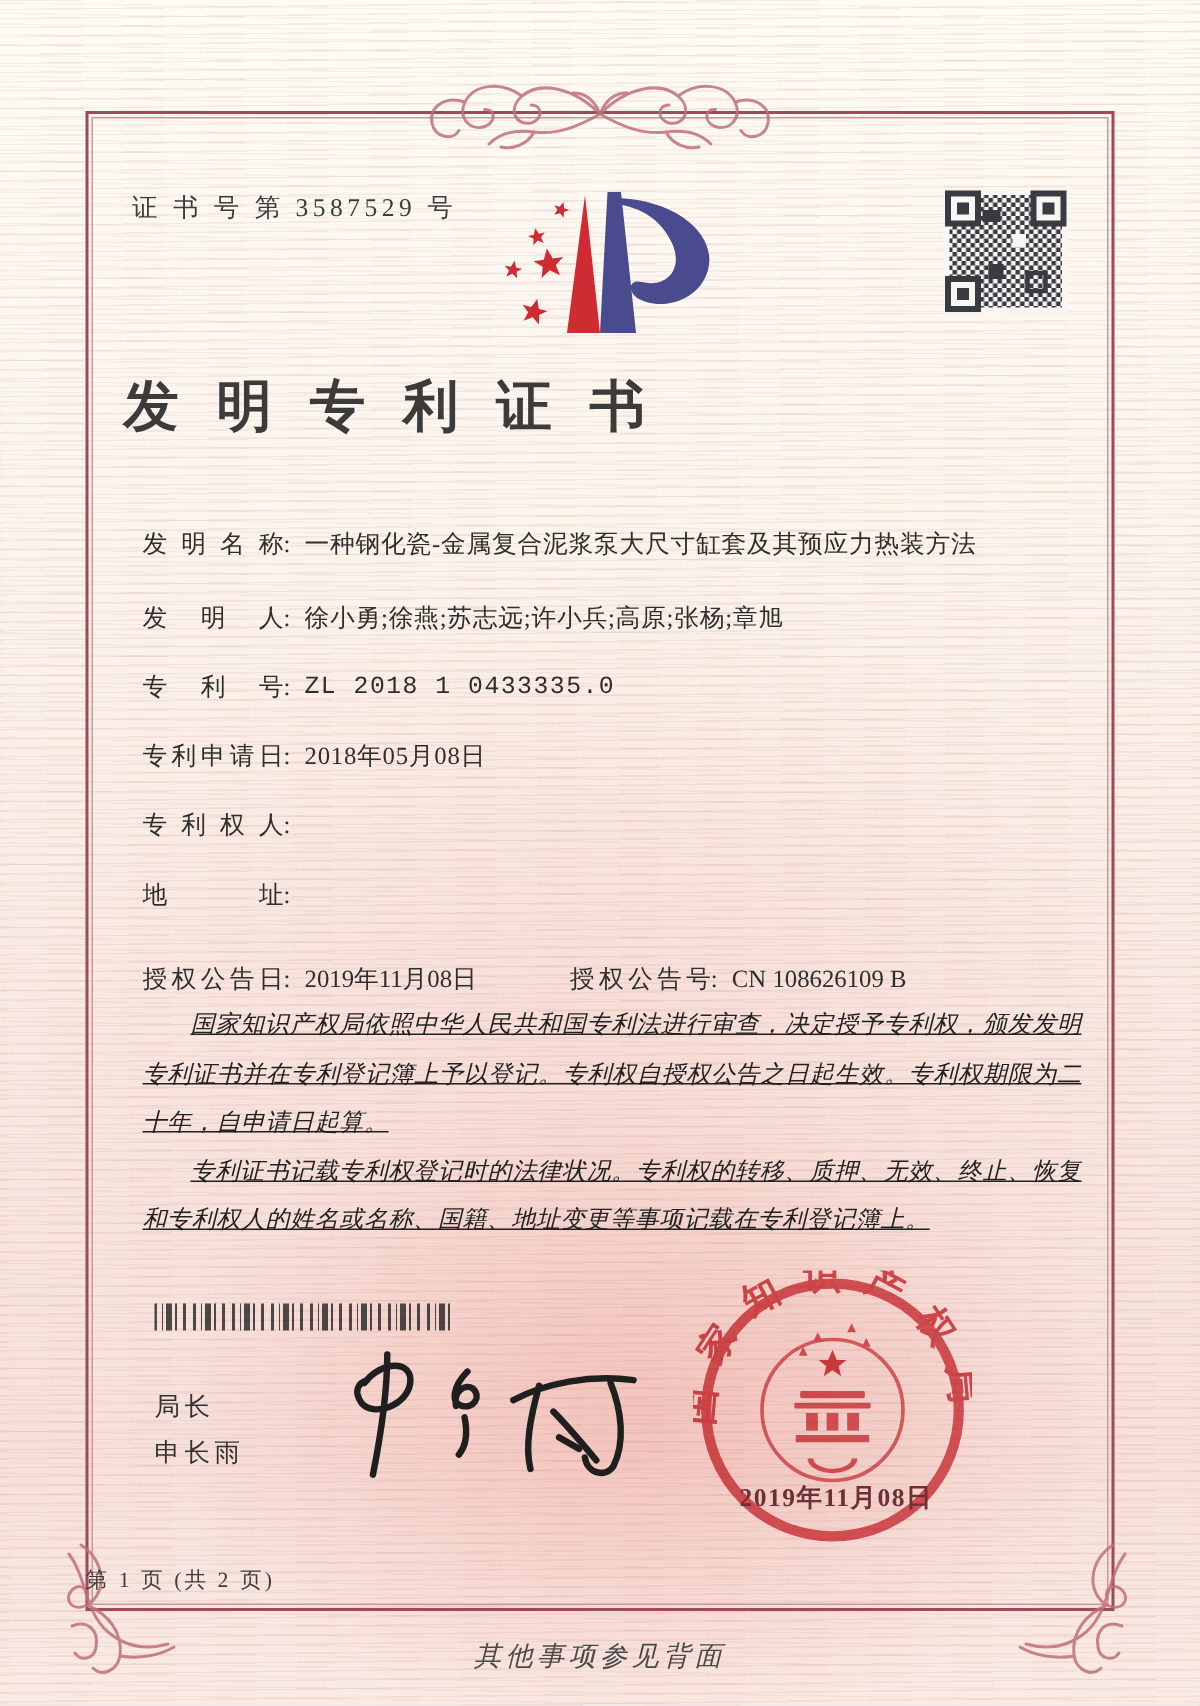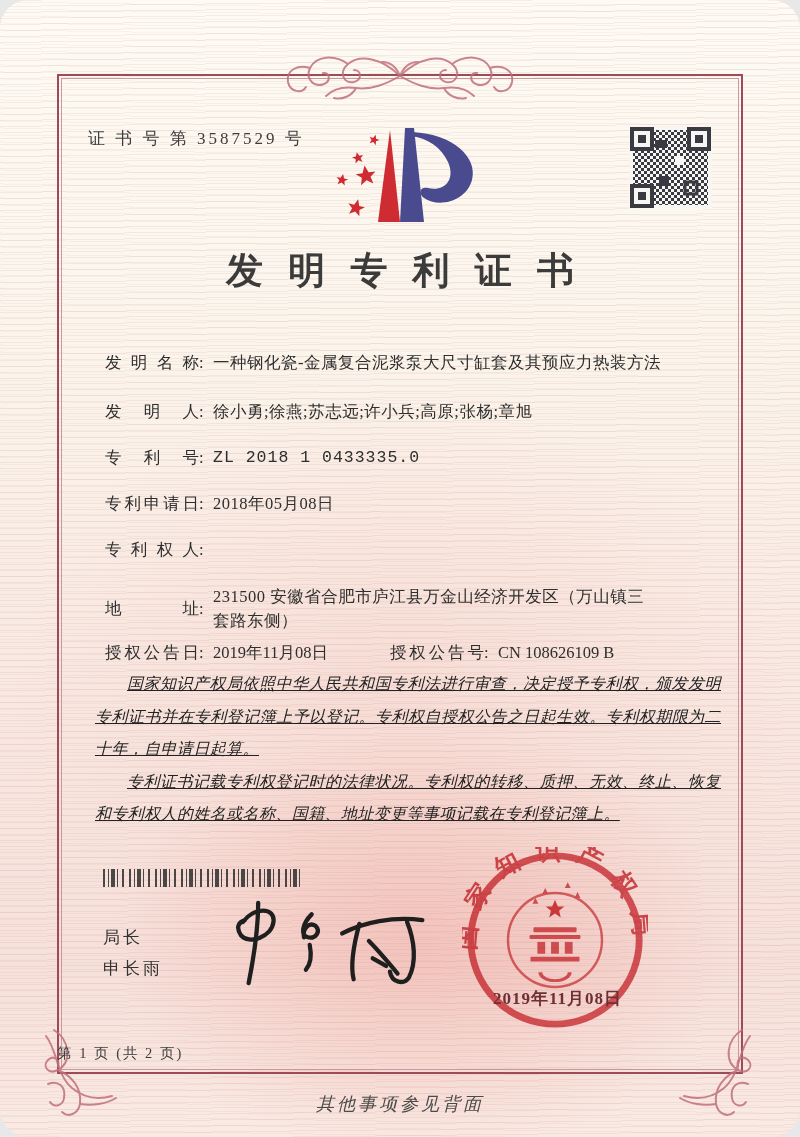--- a/index.html
+++ b/index.html
@@ -3,43 +3,42 @@
 <meta charset="utf-8">
 <style>
   html,body{margin:0;padding:0;background:#e8e8e8;}
   .page{
     position:relative;width:800px;height:1137px;overflow:hidden;
     font-family:"Liberation Serif", serif;color:#333;
     background:
       radial-gradient(ellipse 430px 300px at 53% 83%, rgba(238,168,160,.50), rgba(238,168,160,0) 72%),
       radial-gradient(ellipse 520px 430px at 50% 62%, rgba(243,200,192,.38), rgba(243,200,192,0) 75%),
       linear-gradient(180deg,#fdfbf4 0%,#fbf5ec 30%,#f8e9e2 60%,#f6e0da 85%,#f9ebe4 100%);
-    border-radius: 28px;
   }
   .page::before{ 
     content:"";position:absolute;inset:0;pointer-events:none;
     background:
       repeating-linear-gradient(179.3deg, rgba(201,120,120,.12) 0 1px, rgba(0,0,0,0) 1px 6px),
       repeating-linear-gradient(180.9deg, rgba(201,120,120,.08) 0 1px, rgba(0,0,0,0) 1px 7px);
   }
   .frame{
     position:absolute;left:57px;top:74px;width:686px;height:1000px;
     border:2.5px solid #9c4b57;box-sizing:border-box;
   }
   .frame-inner{position:absolute;inset:2px;border:1px solid #cb979e;}
   .cert-no{position:absolute;left:88px;top:127px;font-size:17px;letter-spacing:3px;color:#3c3c3c;}
   .logo{position:absolute;left:330px;top:118px;}
   .qr{position:absolute;left:629px;top:126px;}
   .title{
-    position:absolute;left:57px;top:246px;width:686px;text-align:center;
+    position:absolute;left:57px;top:246px;width:686px;
     font-size:37px;font-weight:600;color:#3b3b3b;
     letter-spacing:.68em;text-indent:.68em;
   }
-  .frow{position:absolute;left:95px;width:628px;display:flex;align-items:center;
-        font-size:16.5px;color:#2e2e2e;line-height:24px;margin-left:10px;}
+  .frow{position:absolute;left:95px;width:628px;display:flex;align-items:flex-end;
+        font-size:16.5px;color:#2e2e2e;line-height:24px;}
   .flabel{display:inline-block;width:94px;text-align:justify;text-align-last:justify;flex:0 0 94px;}
   .fcolon{flex:0 0 14px;text-align:left;}
   .fvalue{flex:1;word-break:break-all;letter-spacing:.5px;}
   .grant-gap{flex:0 0 62px;}
   .flabel2{display:inline-block;width:94px;text-align:justify;text-align-last:justify;flex:0 0 94px;}
   .paras{position:absolute;left:95px;top:668px;width:626px;}
   .paras p{margin:0;font-size:16px;line-height:32.5px;color:#222;
            text-indent:2em;font-style:italic;letter-spacing:.4px;text-align:justify;text-decoration:underline;}
   .barcode{position:absolute;left:103px;top:869px;width:200px;height:18px;
     background:repeating-linear-gradient(90deg,#2d2d2d 0 2px,rgba(0,0,0,0) 2px 5px,
@@ -166,21 +165,20 @@
       <span class="fcolon">:</span>
       <span class="fvalue">2018年05月08日</span>
   </div>
   <div class="frow" style="top:538px">
     <span class="flabel">专利权人</span>
       <span class="fcolon">:</span>
   </div>
   <div class="frow" style="top:585px">
     <span class="flabel">地址</span>
       <span class="fcolon">:</span>
-      <span class="fvalue" style="max-width:438px">231500 安徽省合肥市庐江县万金山经济开发区（万山镇三套路东侧）</span>
   </div>
   <div class="frow" style="top:641px">
     <span class="flabel">授权公告日</span>
       <span class="fcolon">:</span>
       <span>2019年11月08日</span>
     <span class="grant-gap"></span>
     <span class="flabel2">授权公告号</span>
       <span class="fcolon">:</span>
       <span>CN 108626109 B</span>
   </div>

